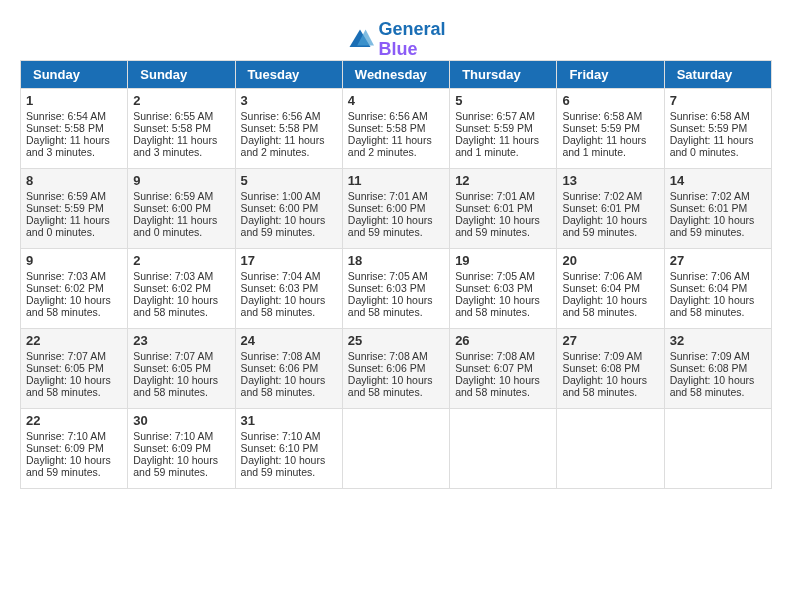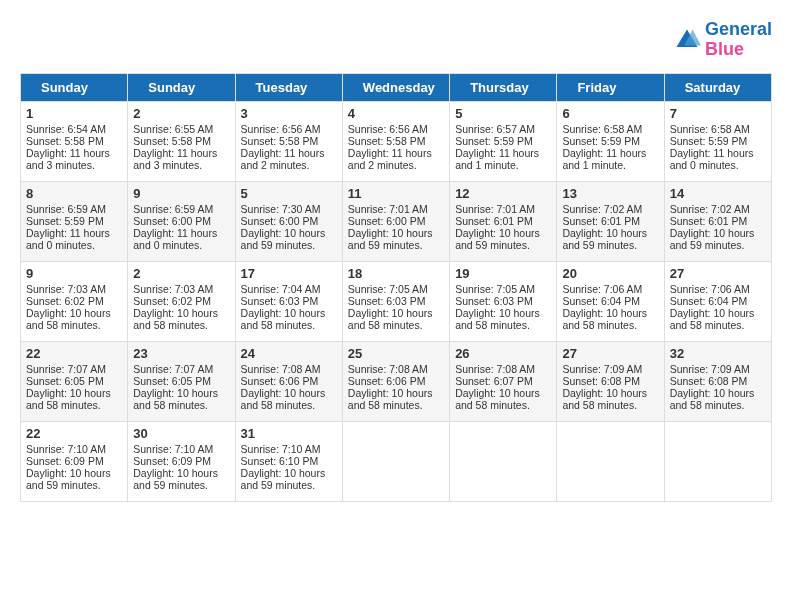--- a/index.html
+++ b/index.html
@@ -5,23 +5,23 @@
     * { box-sizing: border-box; margin: 0; padding: 0; }
     body {
       font-family: Arial, sans-serif;
       background: #fff;
       width: 792px;
       min-height: 612px;
       padding: 20px;
     }
     .header {
       display: flex;
-      justify-content: flex-end;
+      justify-content: center;
       align-items: flex-start;
-      margin-bottom: 13px;
+      margin-bottom: 0;
     }
     .logo {
       display: flex;
       align-items: center;
       gap: 4px;
     }
     .logo-text {
       font-size: 18px;
       font-weight: bold;
       color: #333;
@@ -49,21 +49,21 @@
     table {
       width: 100%;
       border-collapse: collapse;
       table-layout: fixed;
     }
     thead tr th {
       background-color: #1a6eb5;
       color: #fff;
       font-size: 13px;
       font-weight: bold;
-      padding: 6px 20px;
+      padding: 6px 12px;
       text-align: left;
       border: 1px solid #ddd;
     }
     tbody tr td {
       vertical-align: top;
       padding: 4px 5px;
       border: 1px solid #ddd;
       font-size: 10.5px;
       color: #333;
       height: 80px;
@@ -85,21 +85,21 @@
 <body>
 
 <div class="header">
   <div class="logo">
     <svg class="logo-icon" viewBox="0 0 40 40">
       <polygon points="20,5 35,30 5,30" fill="#1a6eb5"></polygon>
       <polygon points="28,5 40,28 16,28" fill="#4a9fd4" opacity="0.7"></polygon>
     </svg>
     <div class="logo-text">
       <div><span>General</span></div>
-      <div><span style="color:#ec4899;">Blue</span></div>
+      <div><span style="color:#8b5cf6;">Blue</span></div>
     </div>
   </div>
   <div class="title-block">
     <div class="month-title"></div>
     <div class="subtitle"></div>
   </div>
 </div>
 
 <table>
   <thead>
@@ -175,21 +175,21 @@
         </td>
         <td>
           <span class="day-num">9</span>
           <div>Sunrise: 6:59 AM</div>
           <div>Sunset: 6:00 PM</div>
           <div>Daylight: 11 hours</div>
           <div>and 0 minutes.</div>
         </td>
         <td>
           <span class="day-num">5</span>
-          <div>Sunrise: 7:30 AM</div>
+          <div>Sunrise: 1:00 AM</div>
           <div>Sunset: 6:00 PM</div>
           <div>Daylight: 10 hours</div>
           <div>and 59 minutes.</div>
         </td>
         <td>
           <span class="day-num">11</span>
           <div>Sunrise: 7:01 AM</div>
           <div>Sunset: 6:00 PM</div>
           <div>Daylight: 10 hours</div>
           <div>and 59 minutes.</div>

